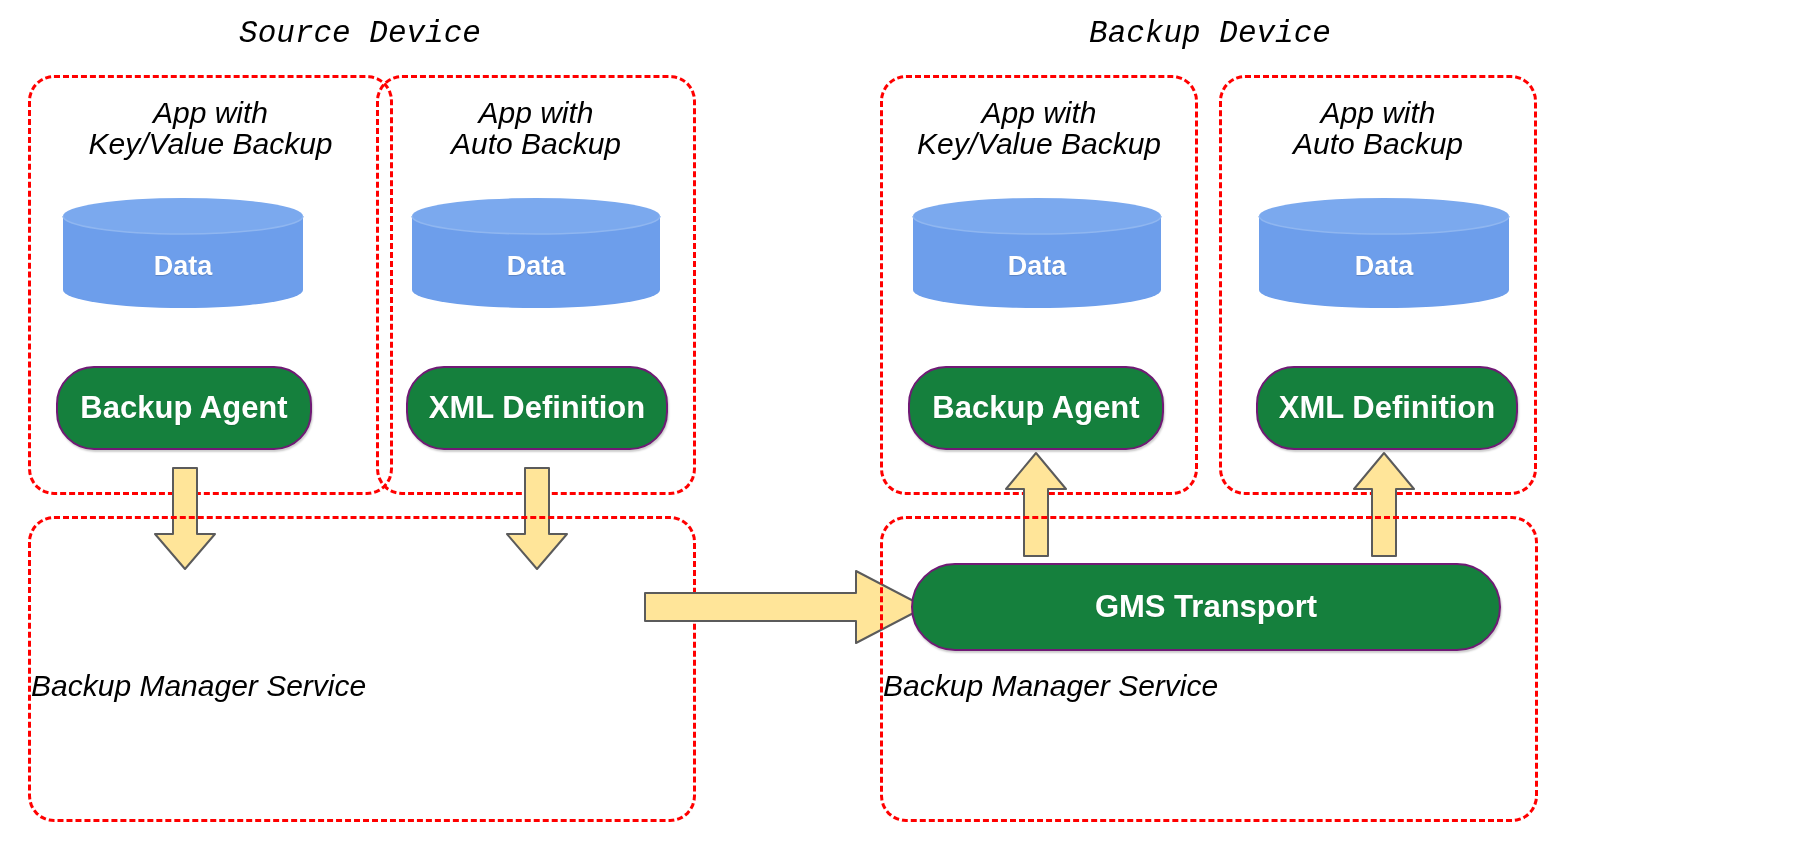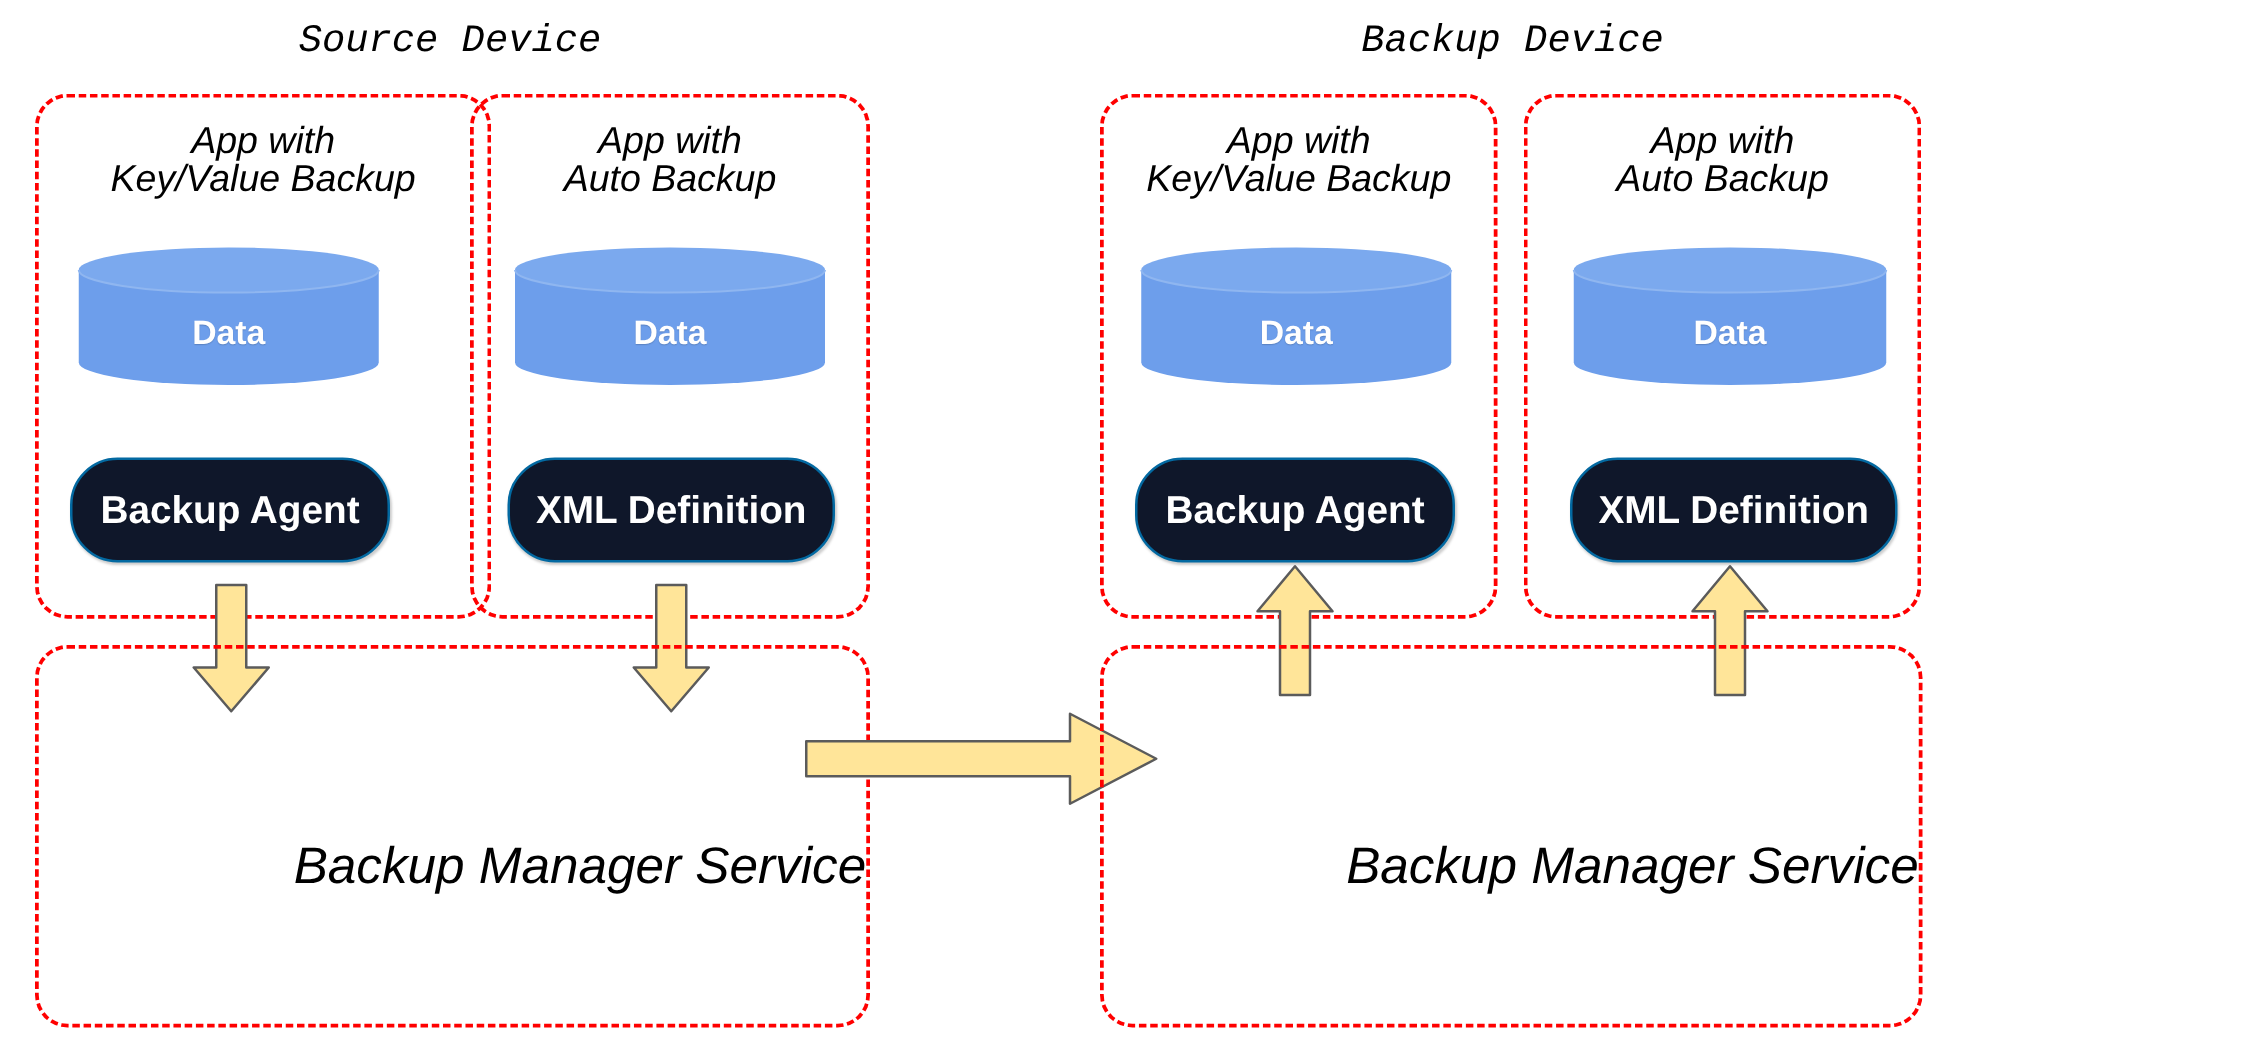--- a/index.html
+++ b/index.html
@@ -50,23 +50,23 @@
     text-align: center;
     white-space: pre-line;
     width: 100%;
     left: 0;
   }
 
   
   .service-label {
     position: absolute;
     font-style: italic;
-    font-size: 41px;
+    font-size: 30px;
     color: #000000;
-    text-align: right;
+    text-align: left;
     white-space: nowrap;
     width: 100%;
     left: 0;
   }
 
   
   .cylinder {
     position: absolute;
   }
   .cyl-svg {
@@ -82,22 +82,22 @@
     text-align: center;
     color: #ffffff;
     font-weight: bold;
     font-size: 27px;
     text-shadow: 0 1px 1px rgba(0,0,0,0.18);
   }
 
   
   .green-box {
     position: absolute;
-    background: #0f172a;
-    border: 2px solid #0369a1;
+    background: #15803d;
+    border: 2px solid #701a75;
     box-sizing: border-box;
     display: flex;
     align-items: center;
     justify-content: center;
     color: #ffffff;
     font-weight: bold;
     font-size: 31px;
     border-radius: 38px;
     box-shadow: 1px 2px 2px rgba(0,0,0,0.20);
     text-shadow: 0 1px 1px rgba(0,0,0,0.15);
@@ -220,14 +220,15 @@
   <div class="arrow" style="left:1353px; top:452px; width:62px; height:105px;">
     <svg width="62" height="105" viewBox="0 0 62 105">
       <path d="M31,1 L61,37 L43,37 L43,104 L19,104 L19,37 L1,37 Z" fill="#ffe599" stroke="#5b5b5b" stroke-width="2" stroke-linejoin="round"></path>
     </svg>
   </div>
 
   <div class="dashed-box" style="left:880px; top:516px; width:658px; height:306px;">
     <div class="service-label" style="top:150px;">Backup Manager Service</div>
   </div>
 
+  <div class="green-box green-pill" style="left:911px; top:563px; width:590px; height:88px;">GMS Transport</div>
 
 </div>
 
 </body></html>

